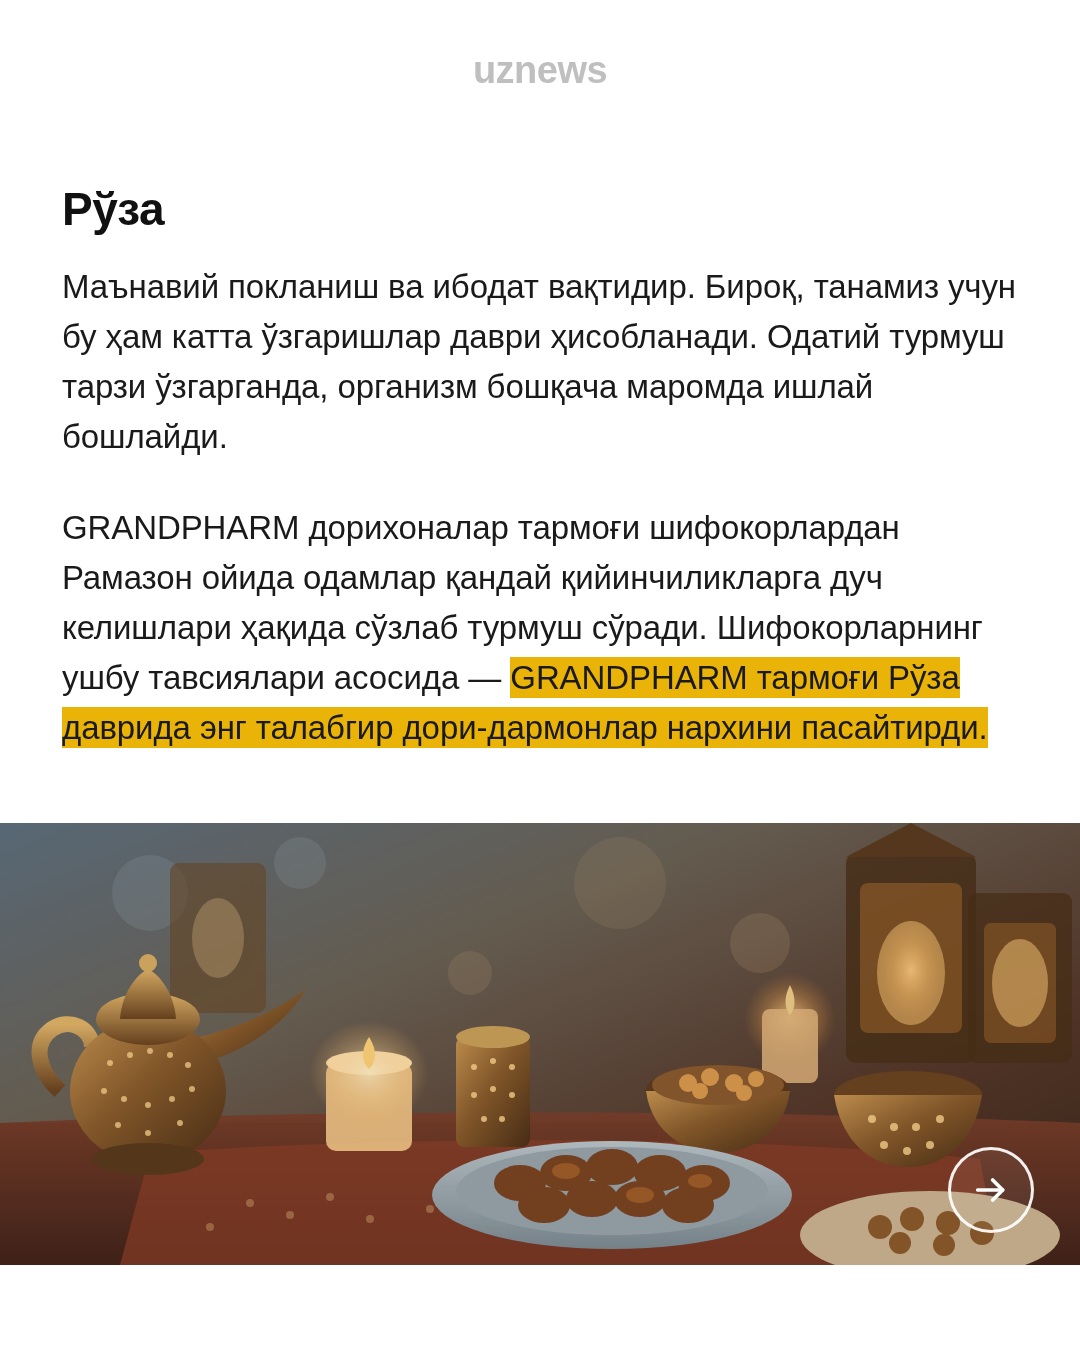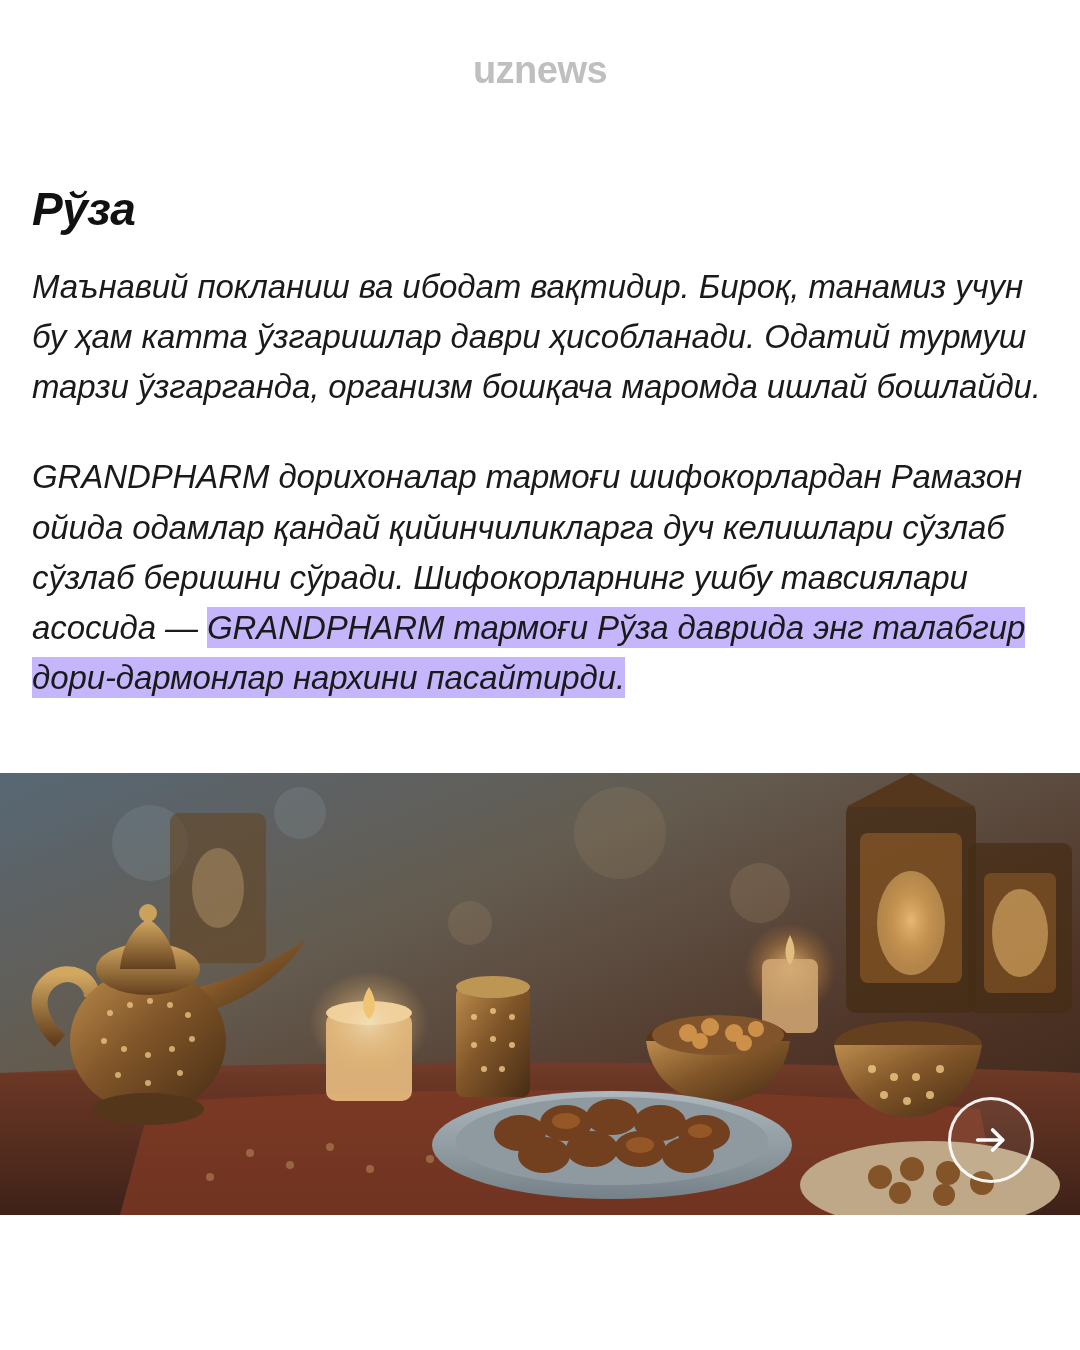--- a/index.html
+++ b/index.html
@@ -30,40 +30,39 @@
   .brand {
     font-size: 38px;
     font-weight: bold;
     letter-spacing: -0.5px;
     color: #bfbfbf;
     font-family: "Liberation Sans", sans-serif;
   }
 
   
   .article {
-    padding: 0 32px;
+    padding: 0 62px;
     flex: 0 0 auto;
-    font-style: italic;
   }
   .headline {
     font-size: 46px;
     font-weight: bold;
     color: #111111;
     letter-spacing: -0.5px;
     margin-bottom: 26px;
   }
   .para {
     font-size: 33px;
     line-height: 1.52;
     color: #1a1a1a;
     letter-spacing: -0.1px;
   }
   .para + .para { margin-top: 40px; }
   .hl {
-    background: #c4b5fd;
+    background: #eab308;
     box-decoration-break: clone;
     -webkit-box-decoration-break: clone;
     padding: 2px 0;
   }
 
   
   .photo {
     position: relative;
     margin-top: 28px;
     width: 1080px;
@@ -96,21 +95,21 @@
 
   <div class="brand-bar">
     <div class="brand">uznews</div>
   </div>
 
   <div class="article">
     <h1 class="headline">Рўза</h1>
 
     <p class="para">Маънавий покланиш ва ибодат вақтидир. Бироқ, танамиз учун бу ҳам катта ўзгаришлар даври ҳисобланади. Одатий турмуш тарзи ўзгарганда, организм бошқача маромда ишлай бошлайди.</p>
 
-    <p class="para"><span>GRANDPHARM дорихоналар тармоғи шифокорлардан Рамазон ойида одамлар қандай қийинчиликларга дуч келишлари сўзлаб сўзлаб беришни сўради. Шифокорларнинг ушбу тавсиялари асосида — </span><span class="hl">GRANDPHARM тармоғи Рўза даврида энг талабгир дори-дармонлар нархини пасайтирди.</span></p>
+    <p class="para"><span>GRANDPHARM дорихоналар тармоғи шифокорлардан Рамазон ойида одамлар қандай қийинчиликларга дуч келишлари ҳақида сўзлаб турмуш сўради. Шифокорларнинг ушбу тавсиялари асосида — </span><span class="hl">GRANDPHARM тармоғи Рўза даврида энг талабгир дори-дармонлар нархини пасайтирди.</span></p>
   </div>
 
   <div class="photo">
     <svg viewBox="0 0 1080 442" preserveAspectRatio="none" aria-hidden="true">
       <defs>
         <linearGradient id="bg" x1="0" y1="0" x2="1" y2="1">
           <stop offset="0%" stop-color="#5d6f7d"></stop>
           <stop offset="35%" stop-color="#6b6154"></stop>
           <stop offset="70%" stop-color="#55382a"></stop>
           <stop offset="100%" stop-color="#3a2419"></stop>

